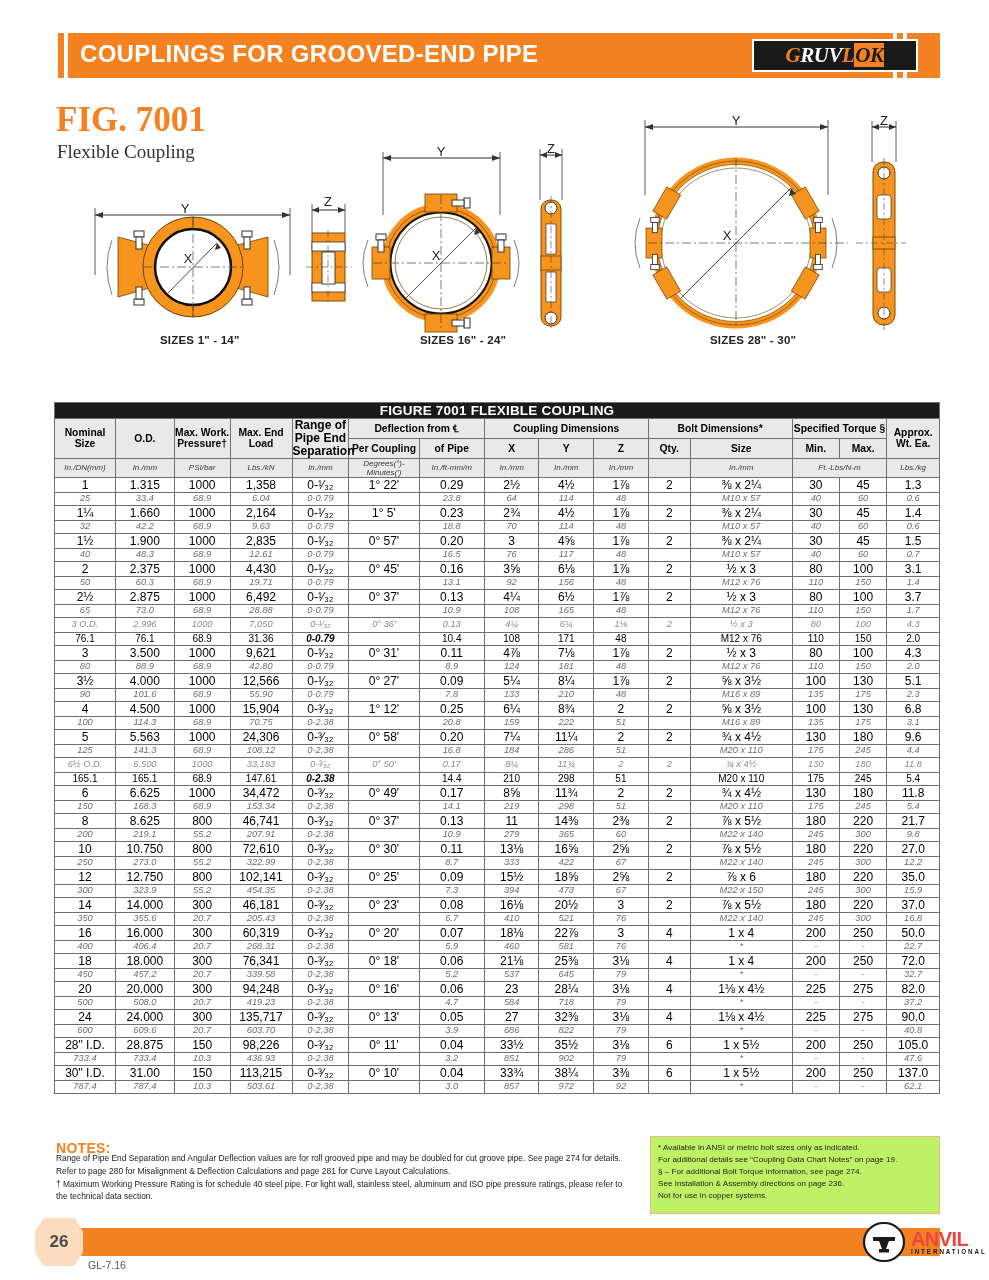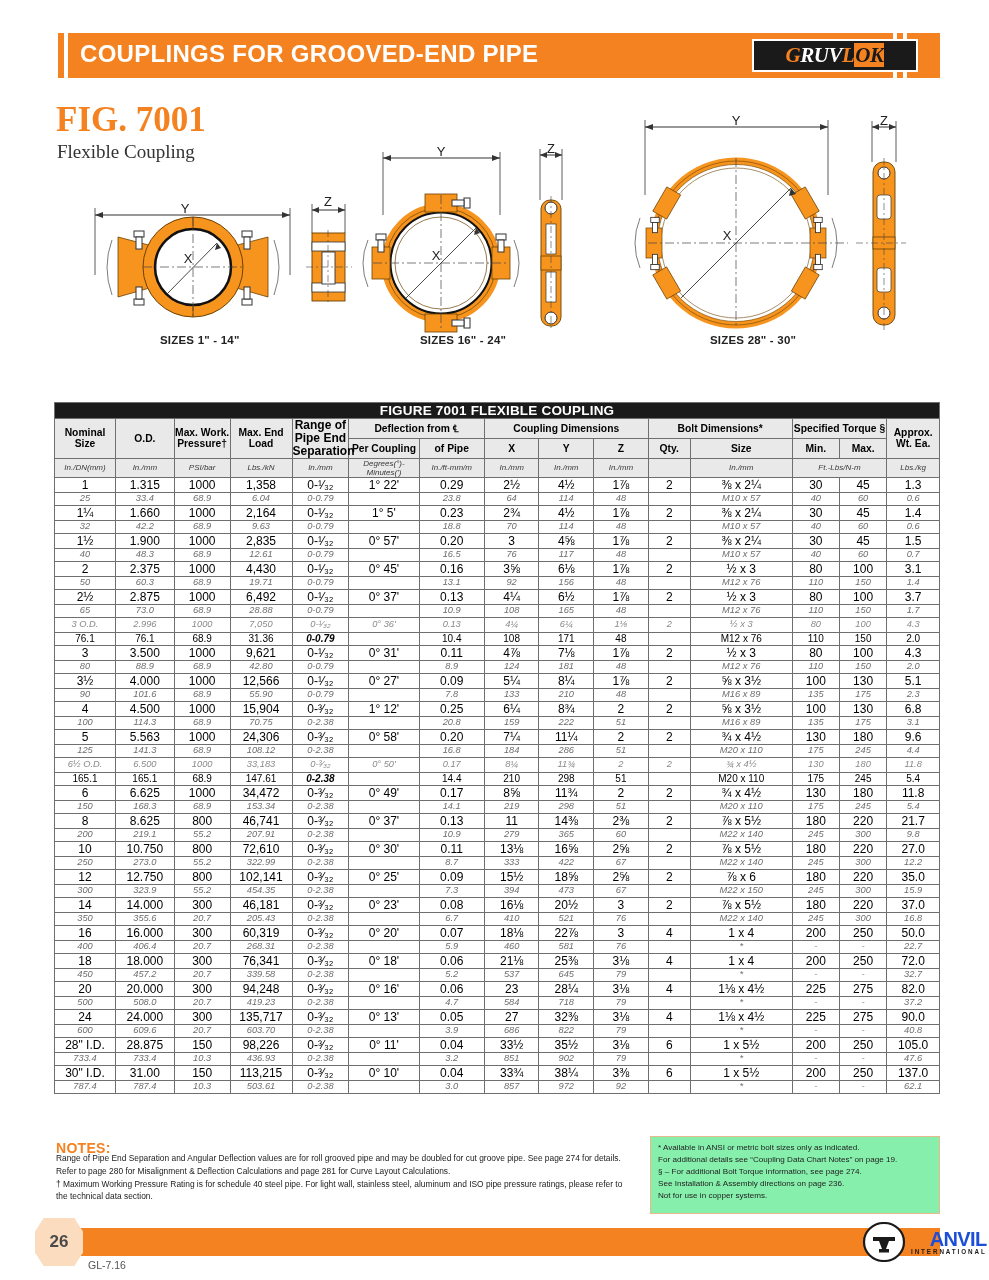--- a/index.html
+++ b/index.html
@@ -92,21 +92,21 @@
   .notes-title {
     position: absolute; left: 56px; top: 1140px;
     font-size: 14px; font-weight: bold; color: #F58220; letter-spacing:0.3px;
   }
   .notes-left {
     position: absolute; left: 56px; top: 1152px; width: 580px;
     font-size: 8.4px; color: #222; line-height: 1.52;
   }
   .notes-box {
     position: absolute; left: 650px; top: 1136px; width: 290px; height: 78px;
-    background: #86efac; border: 1px solid #E7B98C;
+    background: #bef264; border: 1px solid #E7B98C;
     padding: 5px 7px;
     font-size: 8.1px; color: #222; line-height: 1.47;
   }
 
   
   .footer-bar {
     position: absolute; left: 54px; top: 1228px;
     width: 886px; height: 28px; background: #F58220;
   }
   .page-badge {
@@ -125,21 +125,21 @@
     position: absolute; left: 600px; top: 1259px; width: 260px;
     text-align: right; font-size: 12.5px; font-weight: normal; color: #ffffff;
     font-family: "Liberation Serif", serif;
   }
   .anvil {
     position: absolute; left: 862px; top: 1222px;
     display: flex; align-items: center; gap: 5px;
   }
   .anvil-mark { width: 44px; height: 40px; }
   .anvil-txt { line-height: 1; }
-  .anvil-name { font-size: 20px; font-weight: bold; color: #1d4ed8; letter-spacing: -0.6px; text-align: right; }
+  .anvil-name { font-size: 20px; font-weight: bold; color: #ef4444; letter-spacing: -0.6px; }
   .anvil-sub { font-size: 6.3px; font-weight: bold; color: #1a1a1a; letter-spacing: 1.9px; }
 </style>
 </head>
 <body>
 
 <div class="header-bar"></div>
 <div class="tick-w" style="left:54px;"></div>
 <div class="tick-w" style="left:64px;"></div>
 <div class="tick-w" style="left:893px;"></div>
 <div class="tick-w" style="left:903px;"></div>

